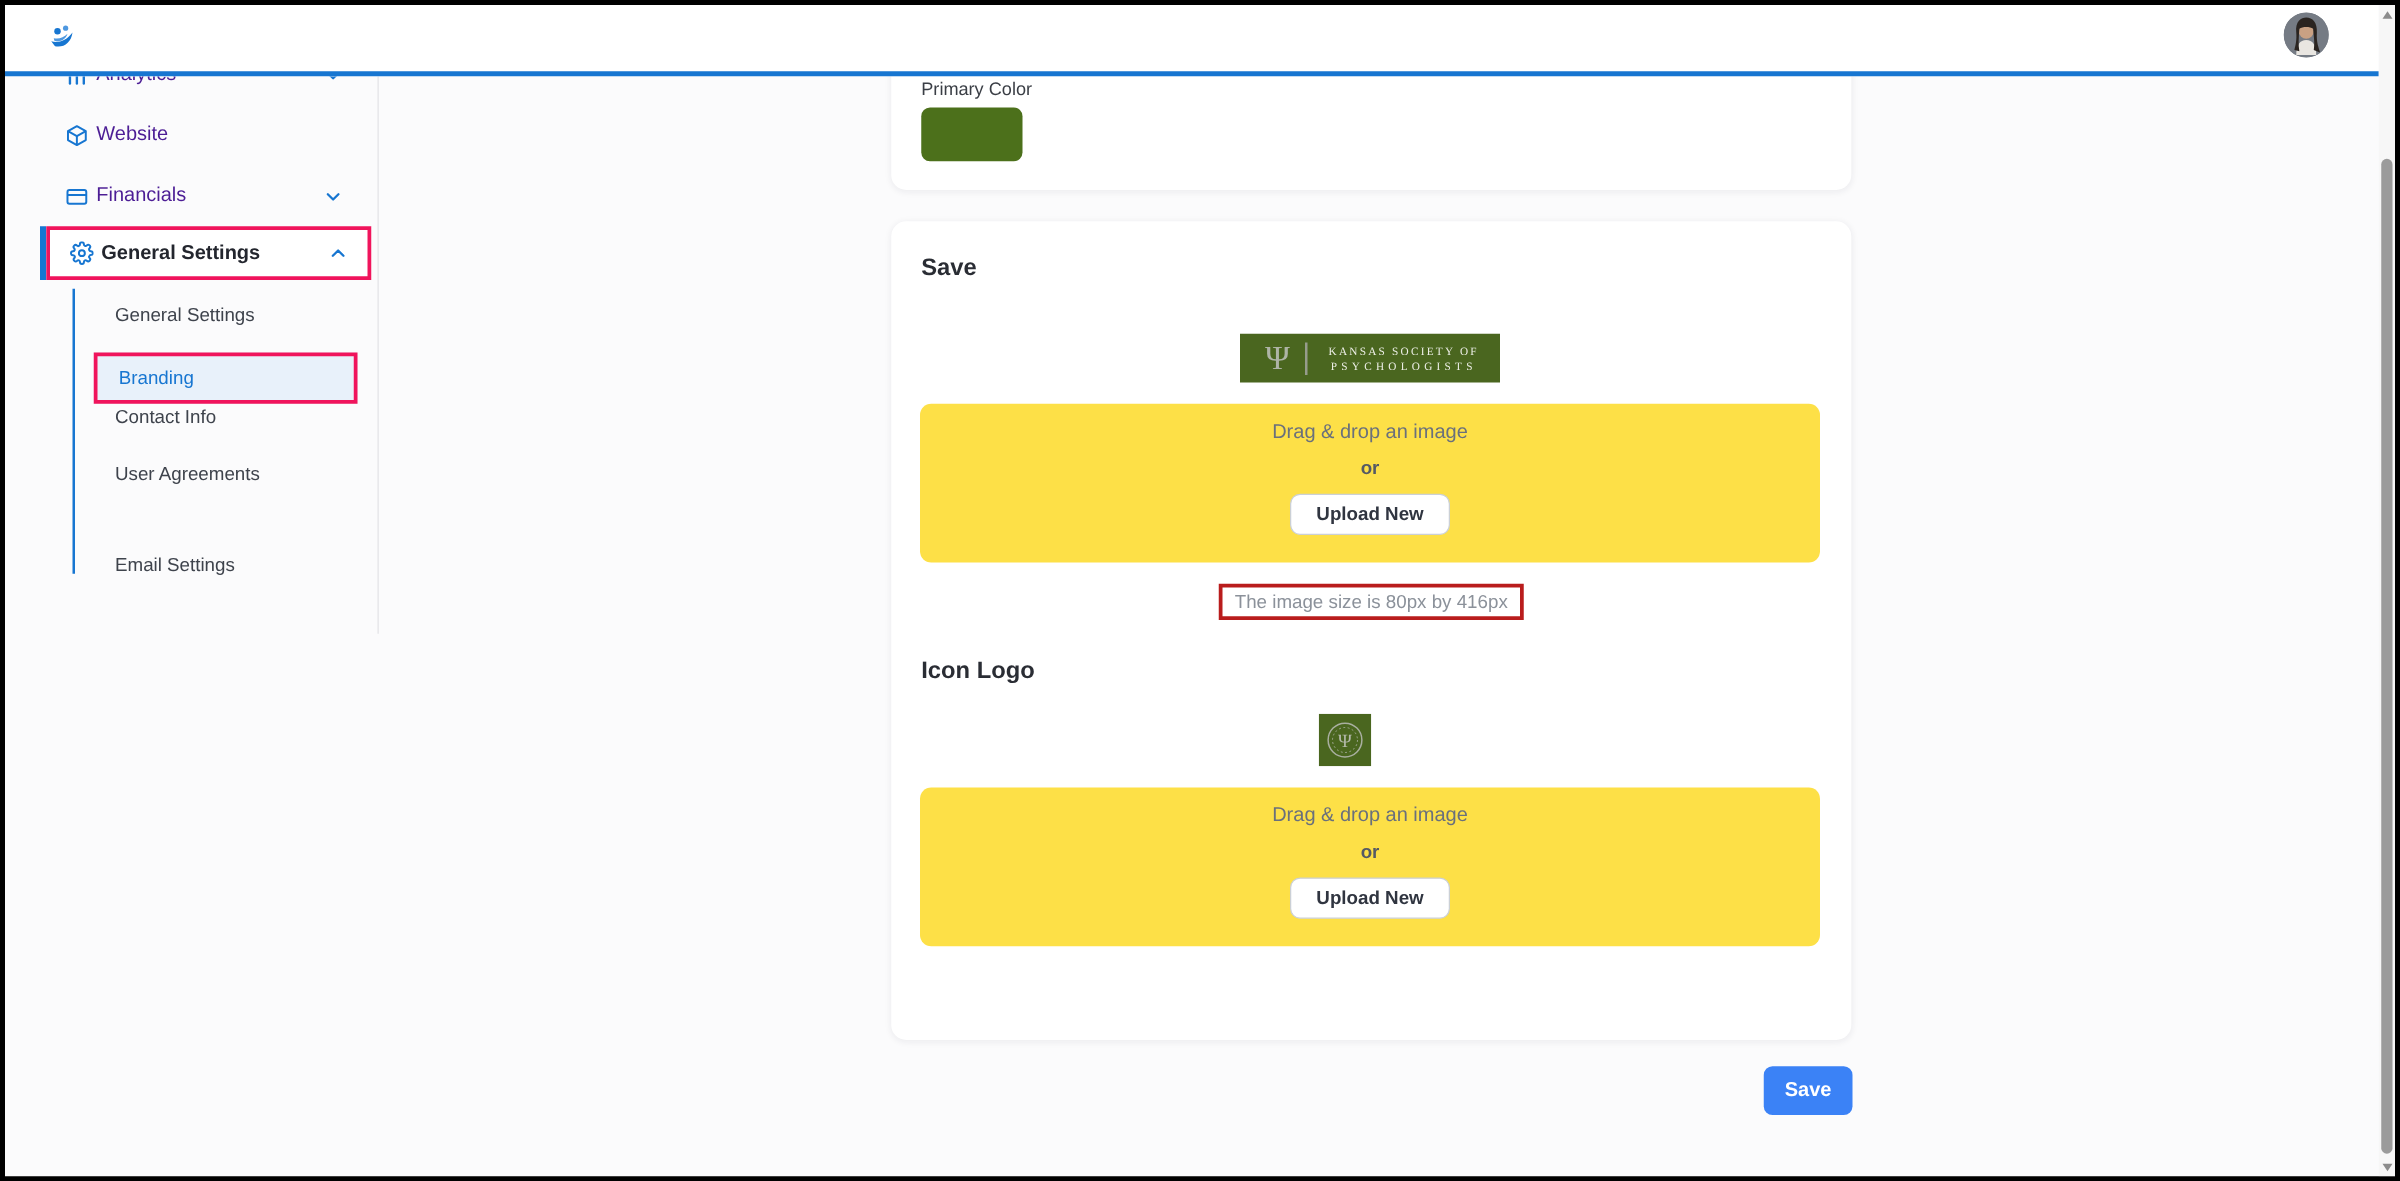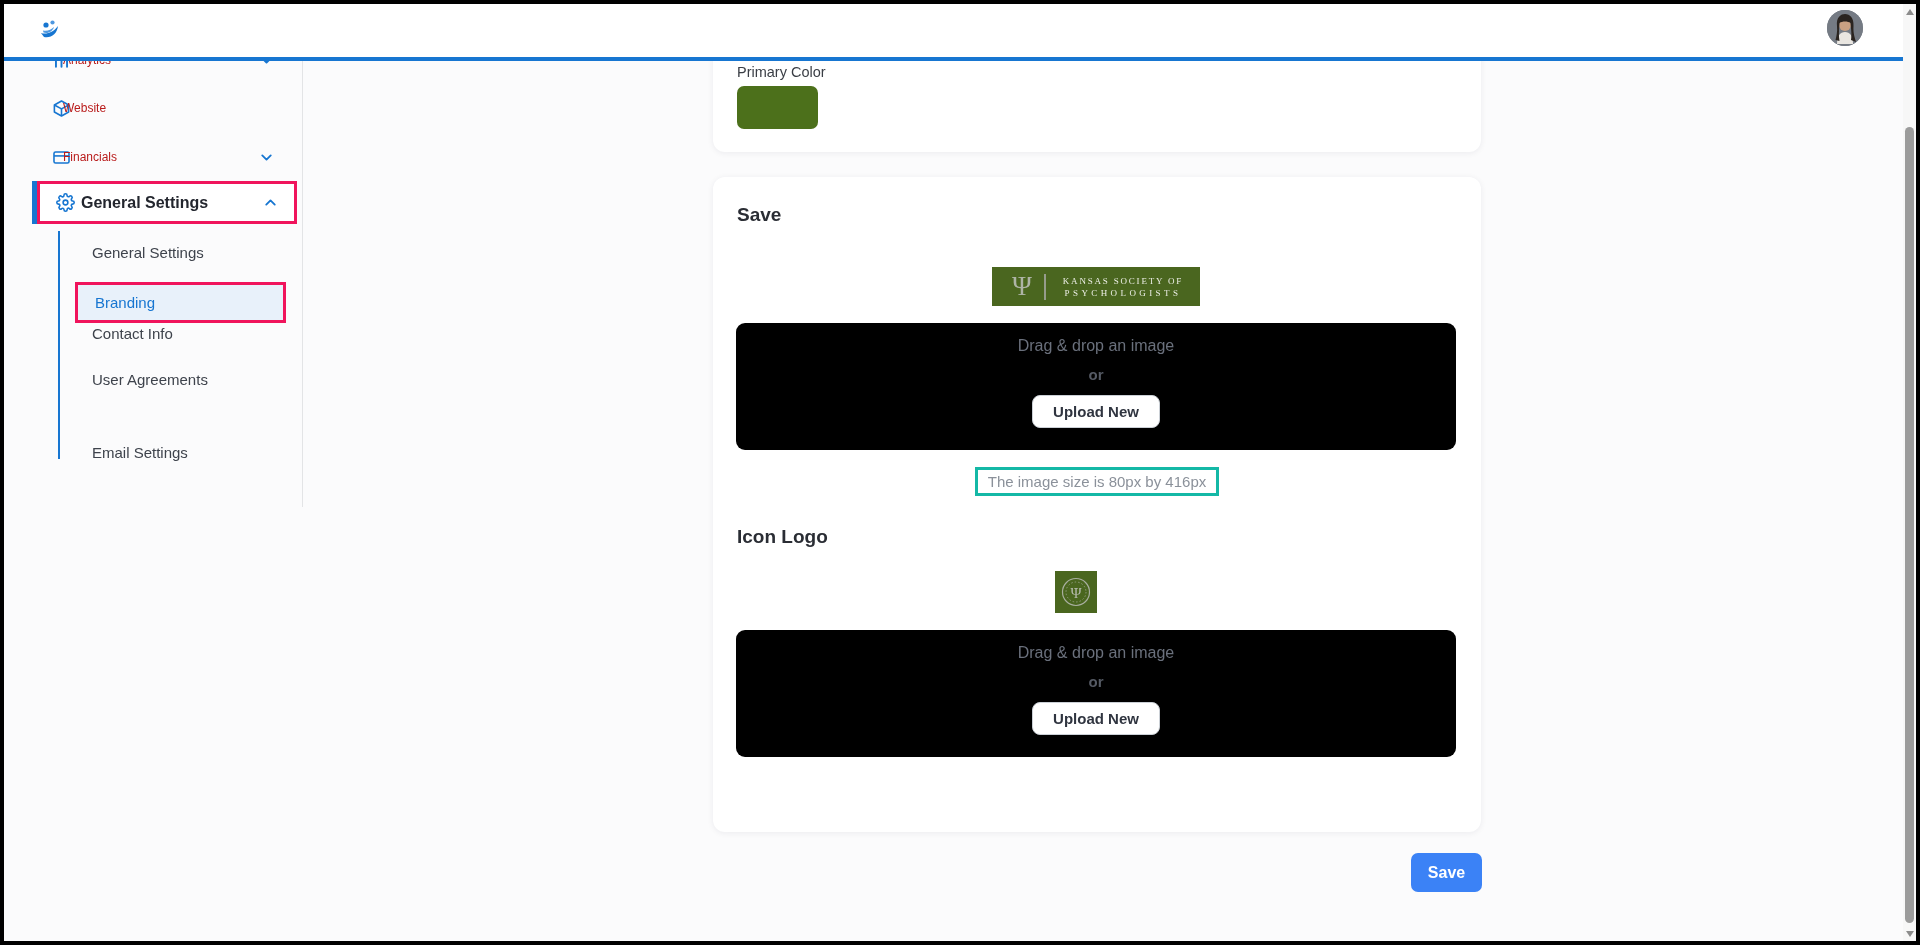--- a/index.html
+++ b/index.html
@@ -22,21 +22,21 @@
   .sb-thumb{position:absolute;left:2px;top:123px;width:9px;height:796px;background:#9B9B9B;border-radius:5px;}
 
   
   .region{position:absolute;top:57px;left:0;right:13px;bottom:0;overflow:hidden;}
 
   
   .sidebar{position:absolute;left:0;top:0;width:298px;height:100%;}
   .sidebar-border{position:absolute;left:298px;top:0;width:1px;height:446px;background:#E3E4E6;}
   .nav-item{position:absolute;left:0;width:298px;height:40px;display:flex;align-items:center;cursor:pointer;}
   .nav-item .nicon{position:absolute;left:48px;width:19px;height:19px;display:flex;align-items:center;}
-  .nav-item .nlabel{position:absolute;left:59px;font-size:12px;color:#b91c1c;}
+  .nav-item .nlabel{position:absolute;left:73px;font-size:16px;color:#4c1d95;}
   .nav-item .nchev{position:absolute;left:254px;width:17px;height:17px;}
   .gs-bar{position:absolute;left:28px;top:120px;width:5px;height:43px;background:#1776D1;}
   .gs-box{position:absolute;left:33px;top:120px;width:260px;height:43px;box-sizing:border-box;
           border:3px solid #F0145C;background:#fff;display:flex;align-items:center;cursor:pointer;}
   .gs-box .nicon{position:absolute;left:16px;width:19px;height:19px;}
   .gs-box .nlabel{position:absolute;left:41px;font-size:16px;font-weight:700;color:#23262E;}
   .gs-box .nchev{position:absolute;left:222px;width:17px;height:17px;}
   .submenu-line{position:absolute;left:54px;top:170px;width:2px;height:228px;background:#1776D1;}
   .sub-item{position:absolute;left:60px;width:230px;height:30px;display:flex;align-items:center;cursor:pointer;}
   .sub-item .slabel{position:absolute;left:28px;font-size:15px;color:#3E434C;}
@@ -54,31 +54,31 @@
 
   .sec-title{position:absolute;left:24px;font-size:19px;font-weight:700;color:#2A2D34;}
   .logo-strip{position:absolute;left:279px;top:90px;width:208px;height:39px;background:#4A661F;
         display:flex;align-items:center;}
   .logo-psi{margin-left:20px;font-family:"Liberation Serif",serif;font-size:27px;color:#AEB4A6;line-height:1;}
   .logo-div{margin-left:12px;width:2px;height:26px;background:#969C8C;}
   .logo-txt{flex:1;text-align:center;font-family:"Liberation Serif",serif;color:#EDEFE7;}
   .logo-txt .l1{font-size:9px;letter-spacing:1.8px;}
   .logo-txt .l2{font-size:9px;letter-spacing:3.4px;margin-top:2px;}
 
-  .dropzone{position:absolute;left:23px;width:720px;height:127px;background:#000000;border-radius:9px;
+  .dropzone{position:absolute;left:23px;width:720px;height:127px;background:#fde047;border-radius:9px;
         display:flex;flex-direction:column;align-items:center;cursor:pointer;}
   .dz1{top:146px;} .dz2{top:453px;}
   .dz-line1{margin-top:14px;font-size:16px;color:#6A707C;}
   .dz-or{margin-top:11px;font-size:15px;font-weight:700;color:#555A64;}
   .upload-btn{margin-top:12px;height:33px;padding:0 20px;background:#fff;border:1px solid #CBD0D6;
         border-radius:8px;font-family:"Liberation Sans",sans-serif;font-size:15px;font-weight:600;color:#303540;cursor:pointer;}
 
   .size-row{position:absolute;left:0;width:100%;display:flex;justify-content:center;}
   .size-note{font-size:15px;color:#8B919A;}
-  .size-note.annotated{border:3px solid #14b8a6;padding:3px 10px;background:#fff;}
+  .size-note.annotated{border:3px solid #b91c1c;padding:3px 10px;background:#fff;}
   .sr1{top:290px;} .sr2{top:601px;}
 
   .icon-logo{position:absolute;left:342px;top:394px;width:42px;height:42px;}
 
   .save-btn{position:absolute;left:1407px;top:792px;width:71px;height:39px;background:#3b82f6;border:none;
         border-radius:7px;color:#fff;font-family:"Liberation Sans",sans-serif;font-size:16px;font-weight:700;cursor:pointer;}
 
   svg{display:block;}
 </style>
 </head>

